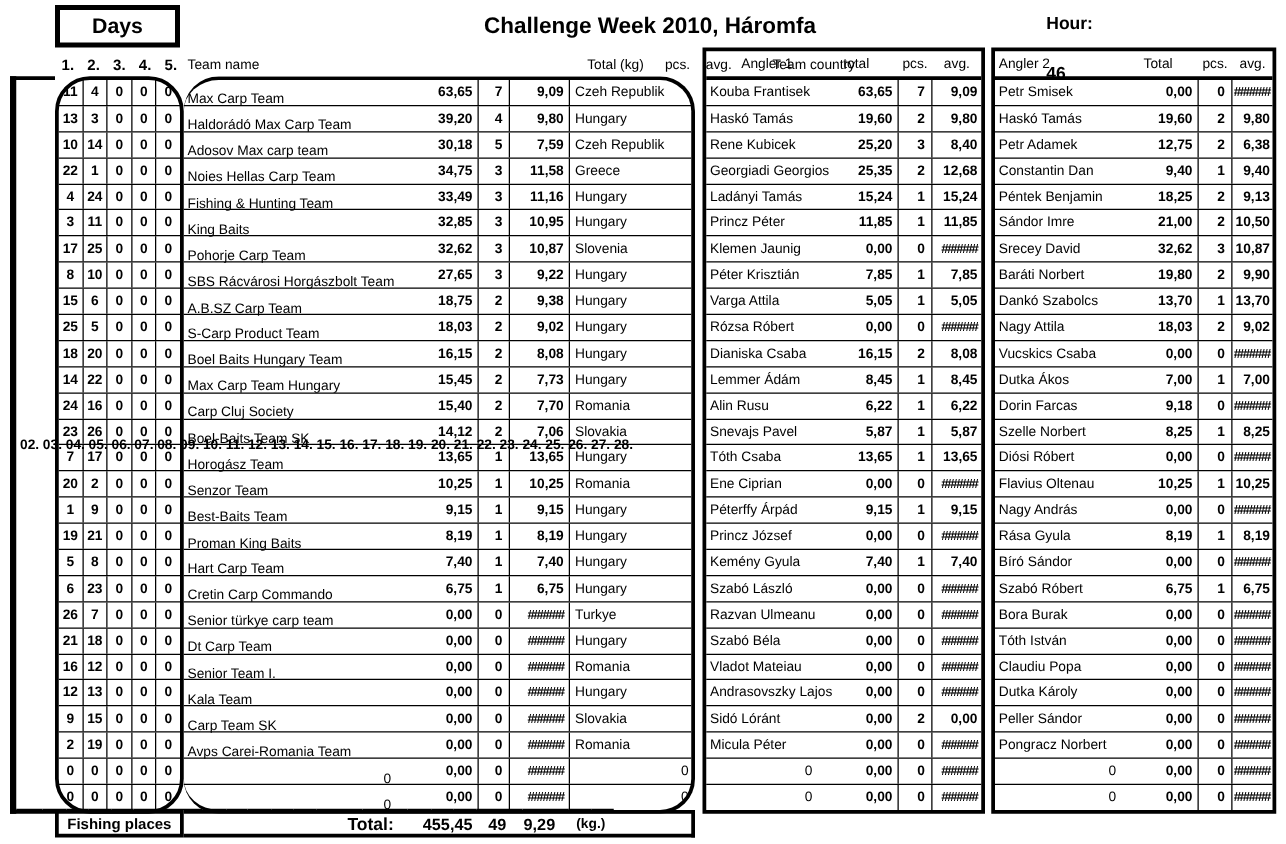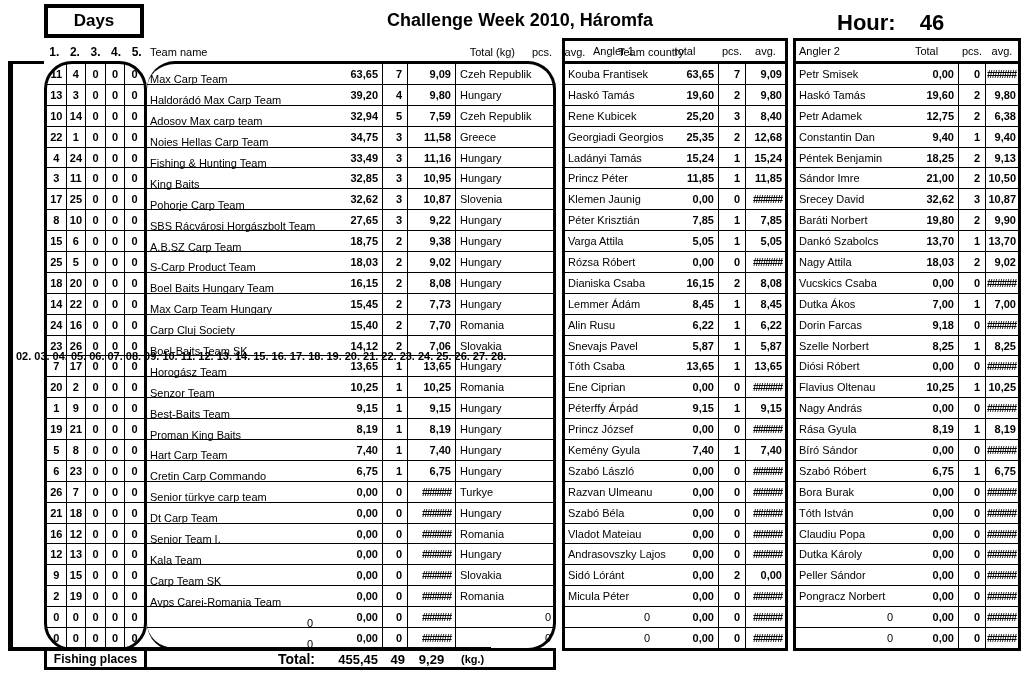--- a/index.html
+++ b/index.html
@@ -14,21 +14,21 @@
   
   .days-label-box {
     left:44px; top:4px; width:100px; height:34px;
     border:4px solid #000; display:flex; align-items:center; justify-content:center;
     font-size:17px; font-weight:bold;
   }
   .title {
     left:170px; top:10px; width:700px; text-align:center;
     font-size:18px; font-weight:bold;
   }
-  .hour { left:837px; top:10px; display:flex; gap:24px; font-size:22px; font-weight:bold; }
+  .hour { left:837px; top:10px; display:flex; gap:24px; font-size:14px; font-weight:bold;flex-direction:column; }
 
   
   .day-cols { left:44px; top:42px; width:103px; height:19px; display:flex; }
   .day-cols .dh { flex:1; display:flex; align-items:center; justify-content:center;
                   font-size:12px; font-weight:bold; }
   .main-headers { left:147px; top:42px; width:409px; height:19px; font-size:11px; }
   .main-headers span { position:absolute; top:0; height:19px; display:flex; align-items:center; }
   .h-team    { left:3px; }
   .h-total   { left:305px; width:63px; justify-content:flex-end; }
   .h-pcs     { left:382px; width:26px; justify-content:center; }
@@ -384,21 +384,21 @@
     </div>
     <div class="row">
       <div class="cell c-name">Haldorádó Max Carp Team</div>
       <div class="cell c-total b">39,20</div>
       <div class="cell c-pcs b">4</div>
       <div class="cell c-avg b">9,80</div>
       <div class="cell c-country">Hungary</div>
     </div>
     <div class="row">
       <div class="cell c-name">Adosov Max carp team</div>
-      <div class="cell c-total b">32,94</div>
+      <div class="cell c-total b">30,18</div>
       <div class="cell c-pcs b">5</div>
       <div class="cell c-avg b">7,59</div>
       <div class="cell c-country">Czeh Republik</div>
     </div>
     <div class="row">
       <div class="cell c-name">Noies Hellas Carp Team</div>
       <div class="cell c-total b">34,75</div>
       <div class="cell c-pcs b">3</div>
       <div class="cell c-avg b">11,58</div>
       <div class="cell c-country">Greece</div>

